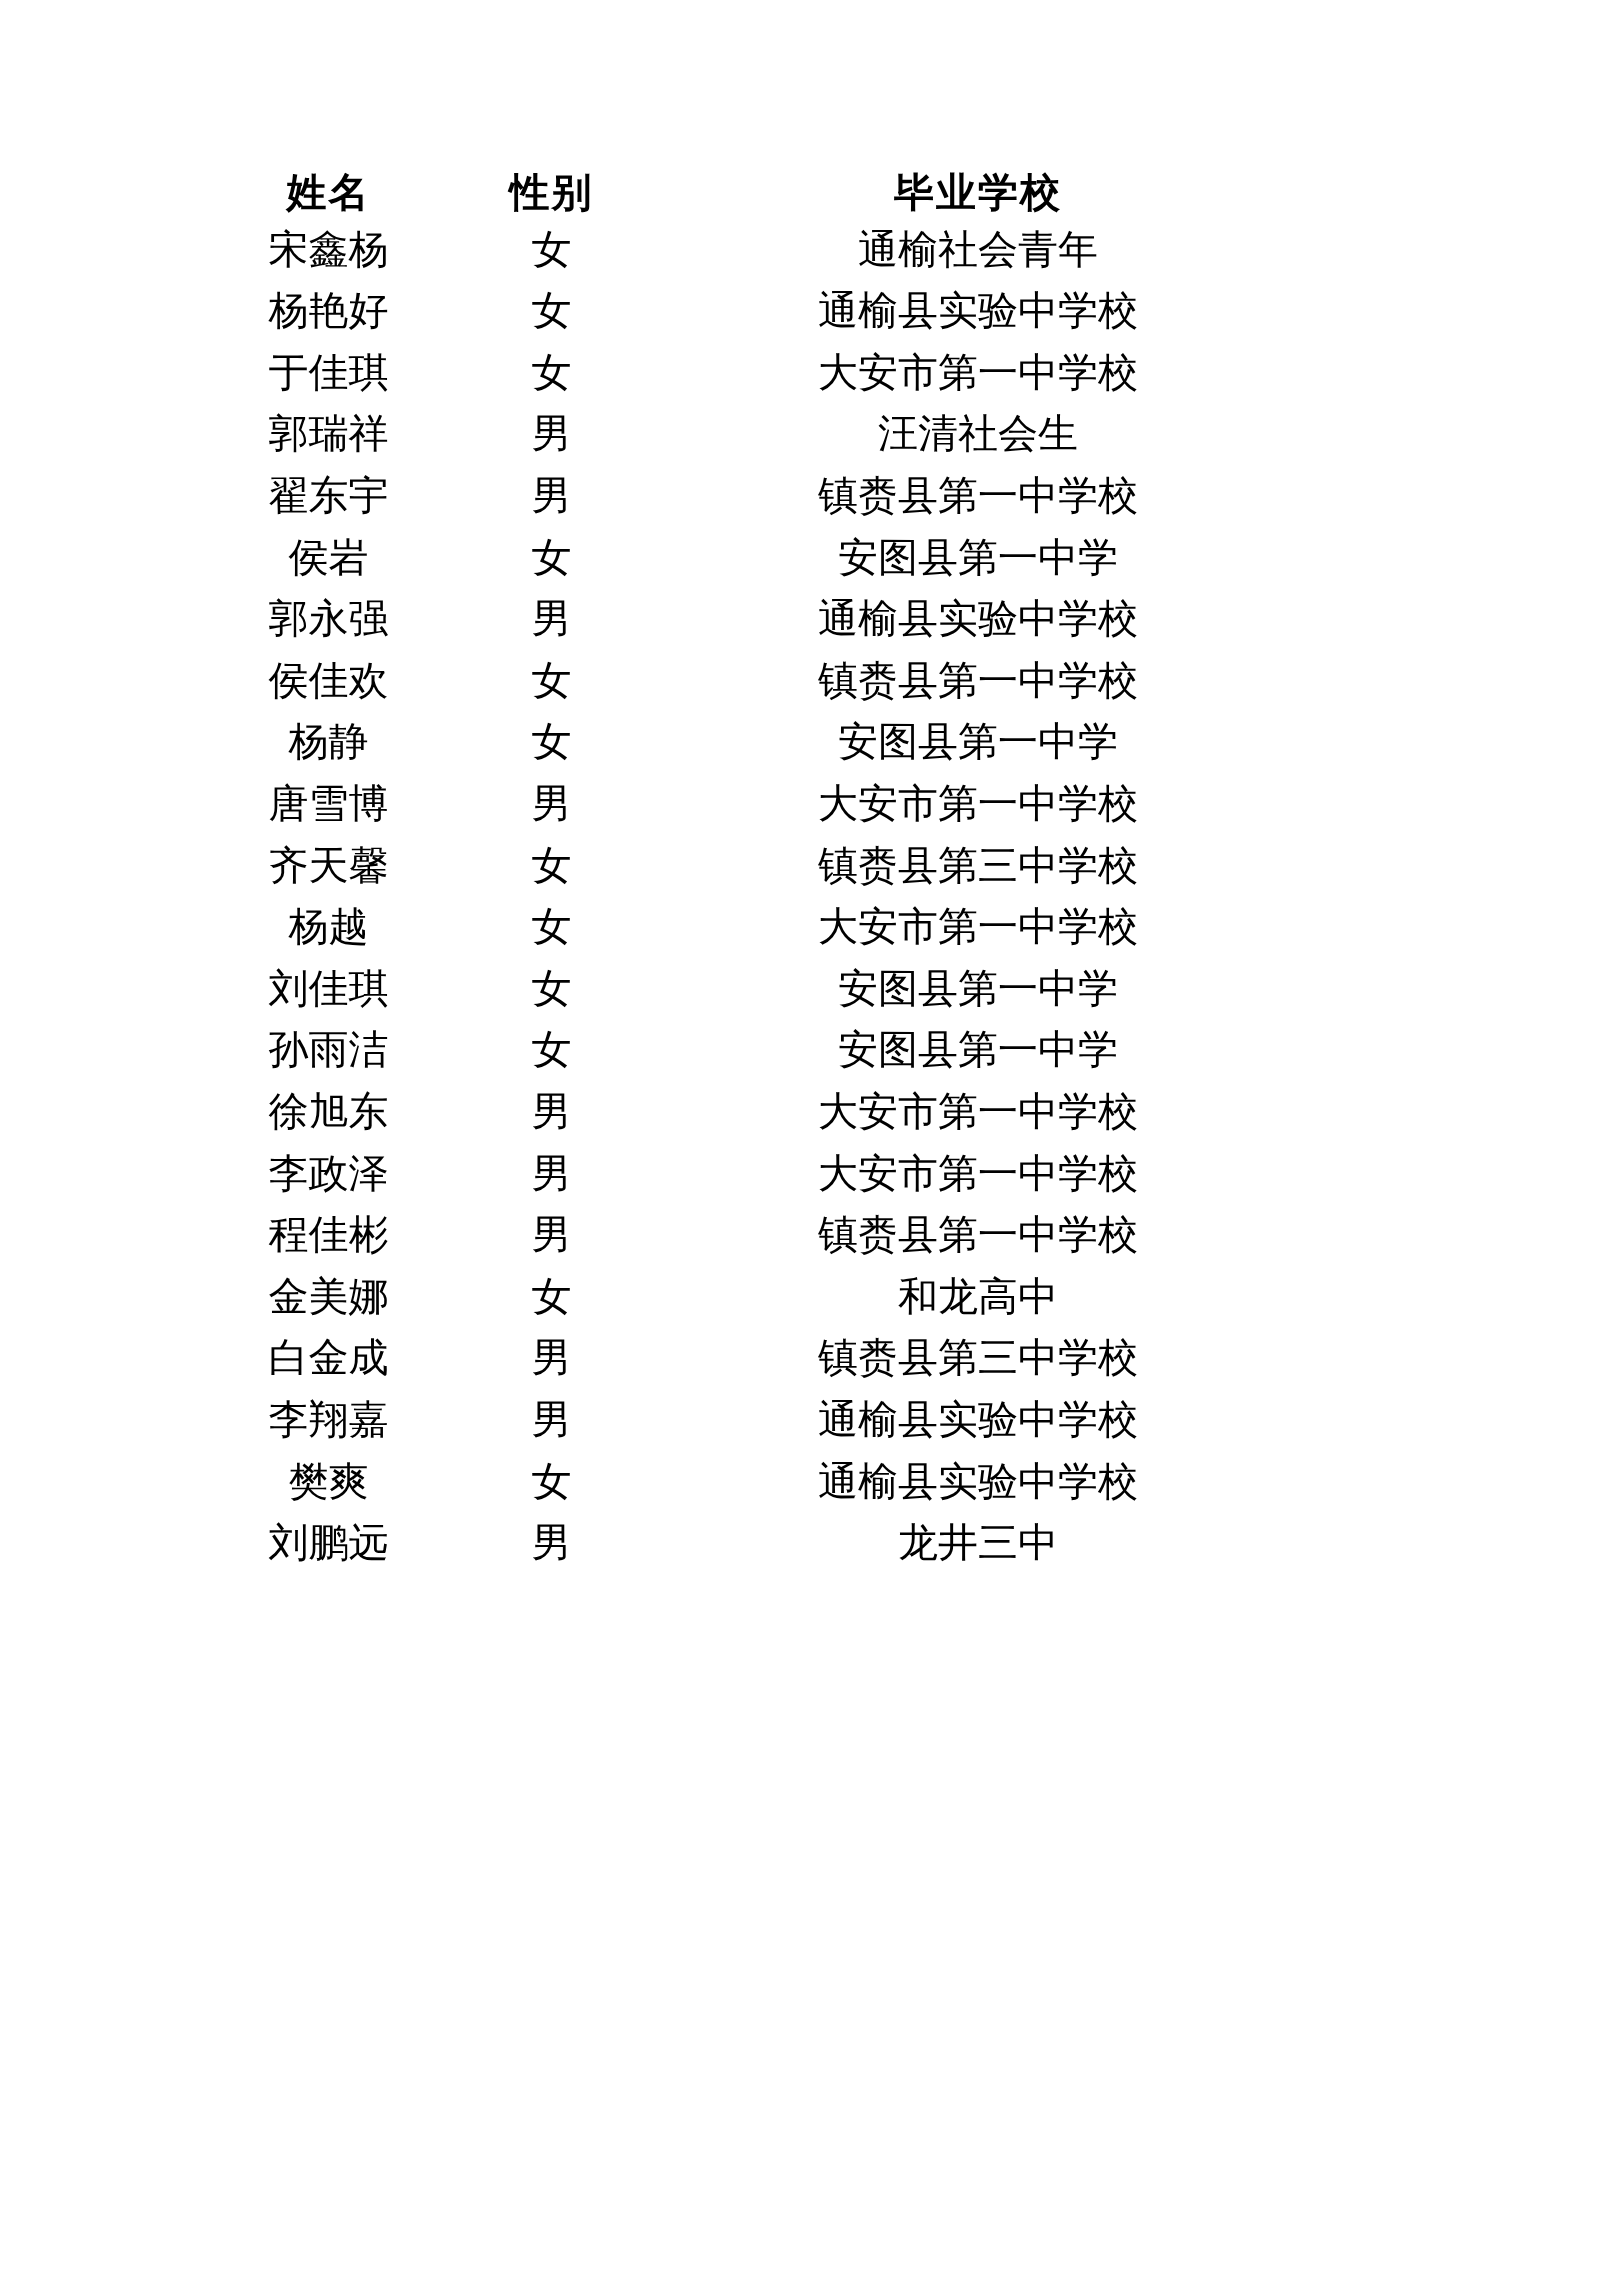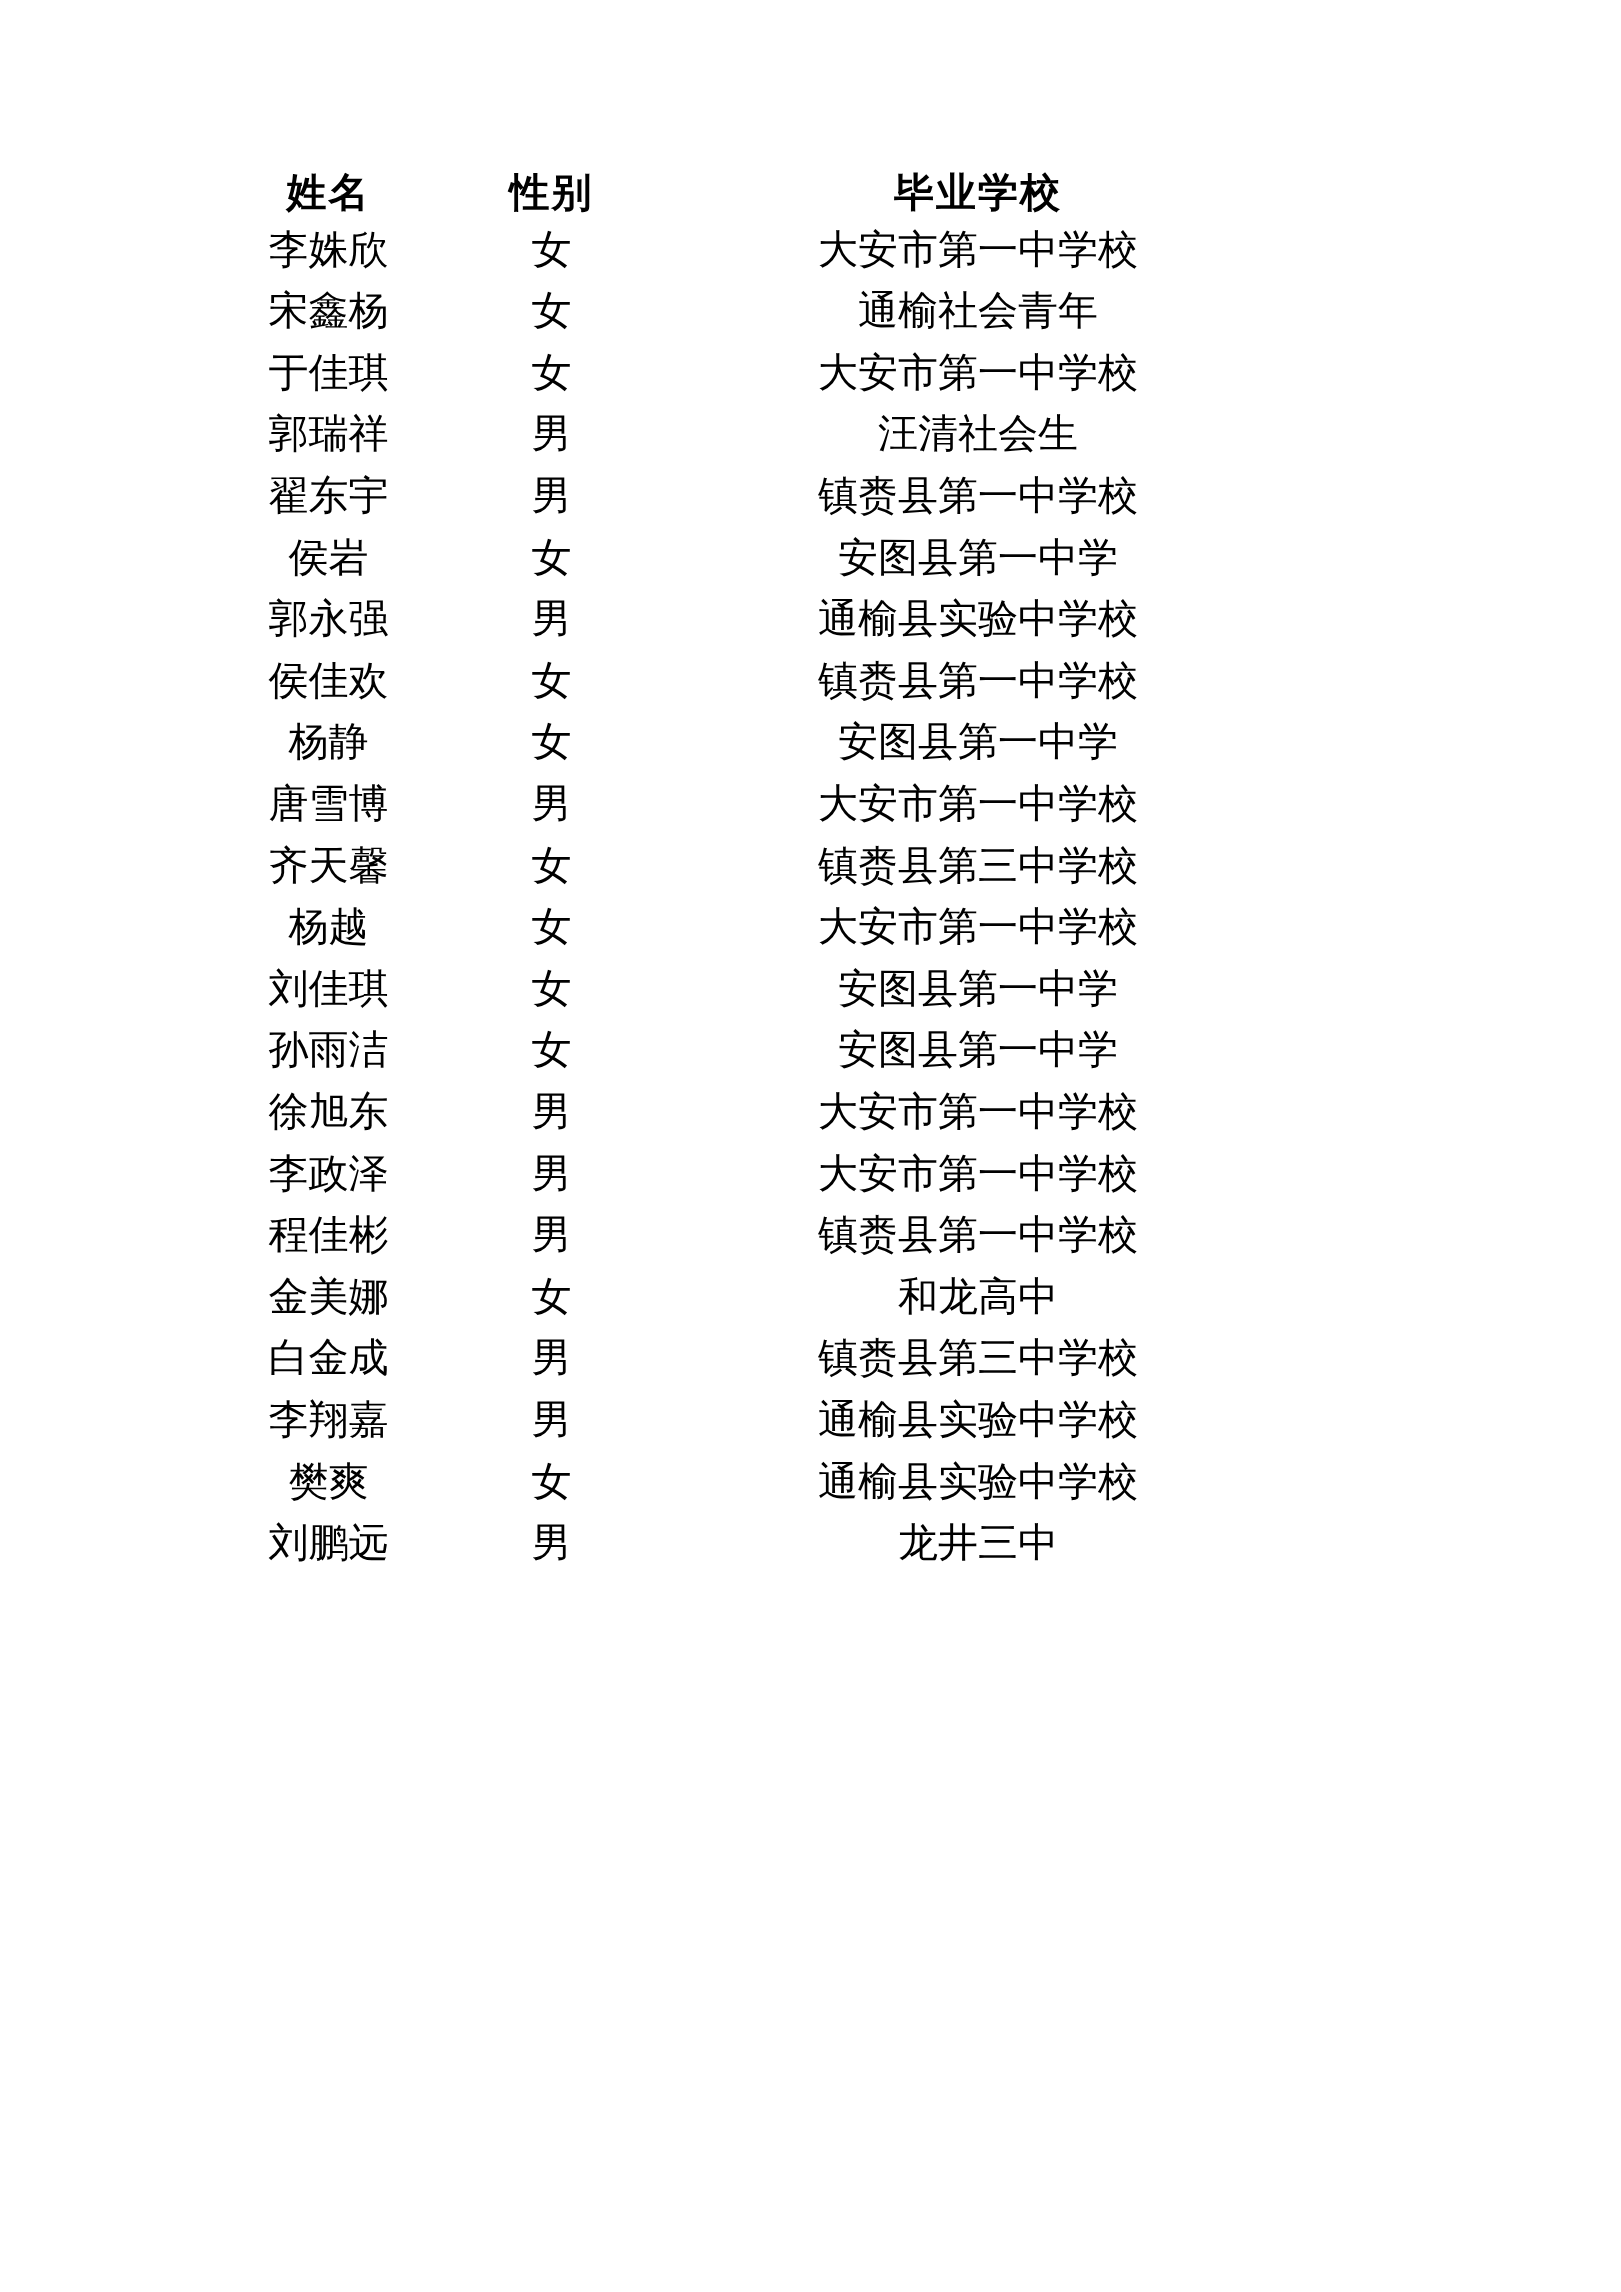--- a/index.html
+++ b/index.html
@@ -64,28 +64,28 @@
     </colgroup>
     <thead>
       <tr>
         <th class="hdr-name">姓名</th>
         <th class="hdr-sex">性别</th>
         <th class="hdr-school">毕业学校</th>
       </tr>
     </thead>
     <tbody id="roster-body">
         <tr>
-          <td>李姝欣</td>
-          <td>女</td>
-          <td>大安市第一中学校</td>
-        </tr>
-        <tr>
           <td>宋鑫杨</td>
           <td>女</td>
           <td>通榆社会青年</td>
+        </tr>
+        <tr>
+          <td>杨艳好</td>
+          <td>女</td>
+          <td>通榆县实验中学校</td>
         </tr>
         <tr>
           <td>于佳琪</td>
           <td>女</td>
           <td>大安市第一中学校</td>
         </tr>
         <tr>
           <td>郭瑞祥</td>
           <td>男</td>
           <td>汪清社会生</td>

